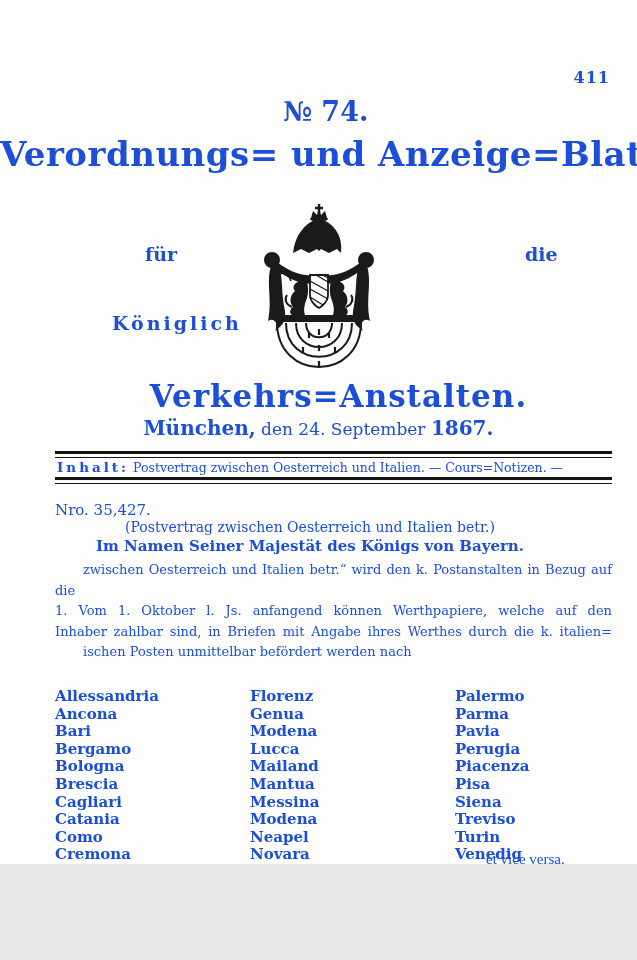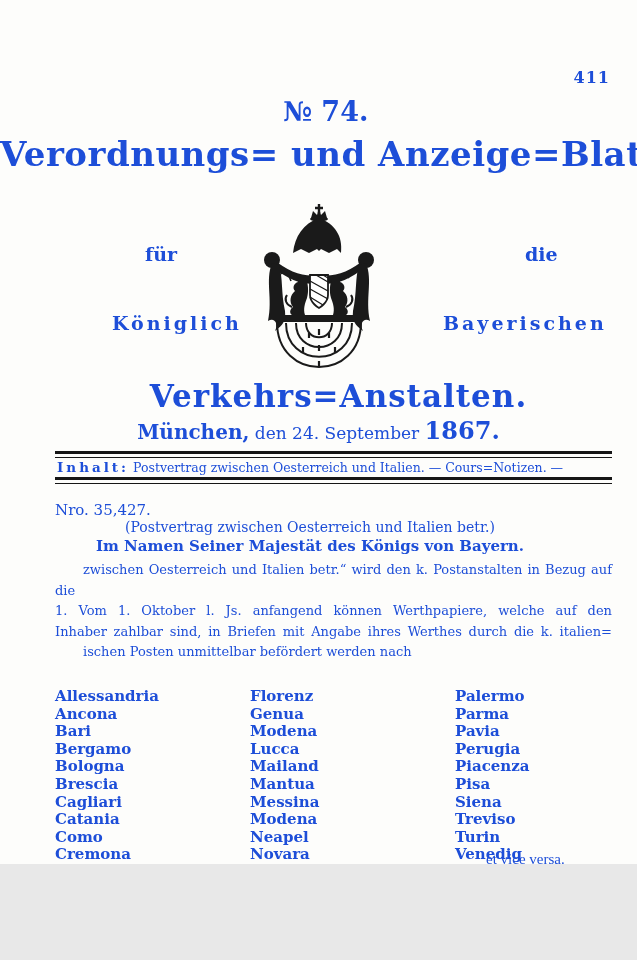--- a/index.html
+++ b/index.html
@@ -13,21 +13,21 @@
   .issue{position:absolute;top:96px;left:0;width:100%;text-align:center;font-size:27px;font-weight:bold;padding-left:7px;}
   .main-title{position:absolute;top:134px;left:0;width:100%;text-align:center;font-size:34px;font-weight:bold;white-space:nowrap;letter-spacing:.5px;}
   .fuer{position:absolute;top:243px;left:145px;font-size:19px;font-weight:bold;}
   .die{position:absolute;top:243px;left:517px;font-size:19px;font-weight:bold;margin-left:8px;}
   .koeniglich{position:absolute;top:312px;left:112px;font-size:19px;font-weight:bold;letter-spacing:3px;}
   .bayerischen{position:absolute;top:312px;left:443px;font-size:19px;font-weight:bold;letter-spacing:3px;}
   .emblem{position:absolute;top:203px;left:259px;width:120px;height:176px;}
   .subtitle{position:absolute;top:378px;left:0;width:100%;text-align:center;font-size:31px;font-weight:bold;letter-spacing:1px;padding-left:20px;}
   .dateline{position:absolute;top:416px;left:0;width:100%;text-align:center;font-size:17px;}
   .dateline .city{font-weight:bold;font-size:20px;}
-  .dateline .year{font-weight:bold;font-size:24px;}
+  .dateline .year{font-weight:bold;font-size:20px;}
   .rule{position:absolute;left:55px;width:557px;height:3px;border-top:3px solid #161616;border-bottom:1px solid #161616;}
   .rule-top{top:451px;}
   .rule-bottom{top:477px;}
   .inhalt{position:absolute;top:459px;left:57px;width:555px;font-size:12.5px;white-space:nowrap;}
   .inhalt .lbl{font-weight:bold;letter-spacing:3px;font-size:13.5px;margin-right:4px;}
   .nro{position:absolute;top:501px;left:55px;font-size:15px;}
   .head-paren{position:absolute;top:519px;left:0;width:620px;text-align:center;font-size:14px;}
   .head-main{position:absolute;top:537px;left:0;width:620px;text-align:center;font-size:15px;font-weight:bold;}
   .para{position:absolute;top:560px;left:55px;width:557px;font-size:13px;line-height:20.5px;}
   .para-line{text-align:justify;text-align-last:justify;}
@@ -49,21 +49,20 @@
 
   <div class="pagenum-top">411</div>
 
   <div class="issue frk">№ 74.</div>
 
   <div class="main-title">Verordnungs= und Anzeige=Blatt</div>
 
   <div class="fuer">für</div>
   <div class="die">die</div>
   <div class="koeniglich">Königlich</div>
-  <div class="bayerischen">Bayerischen</div>
 
   <svg class="emblem" viewBox="0 0 120 176" xmlns="http://www.w3.org/2000/svg">
 
     <path d="M60 1v9M56 5h8" stroke="#1a1a1a" stroke-width="2.4" fill="none"></path>
     <path d="M52 15l2-7 4 4 2-7 2 7 4-4 2 7z" fill="#1a1a1a"></path>
     <ellipse cx="60" cy="16" rx="9" ry="2.5" fill="#1a1a1a"></ellipse>
 
     <path d="M60 15C44 21 36 33 34 50l8-4 8 4 8-4 2 2 2-2 8 4 8-4 4 4C84 33 76 21 60 15Z" fill="#1a1a1a"></path>
 
     <circle cx="13" cy="57" r="8" fill="#1a1a1a"></circle>

